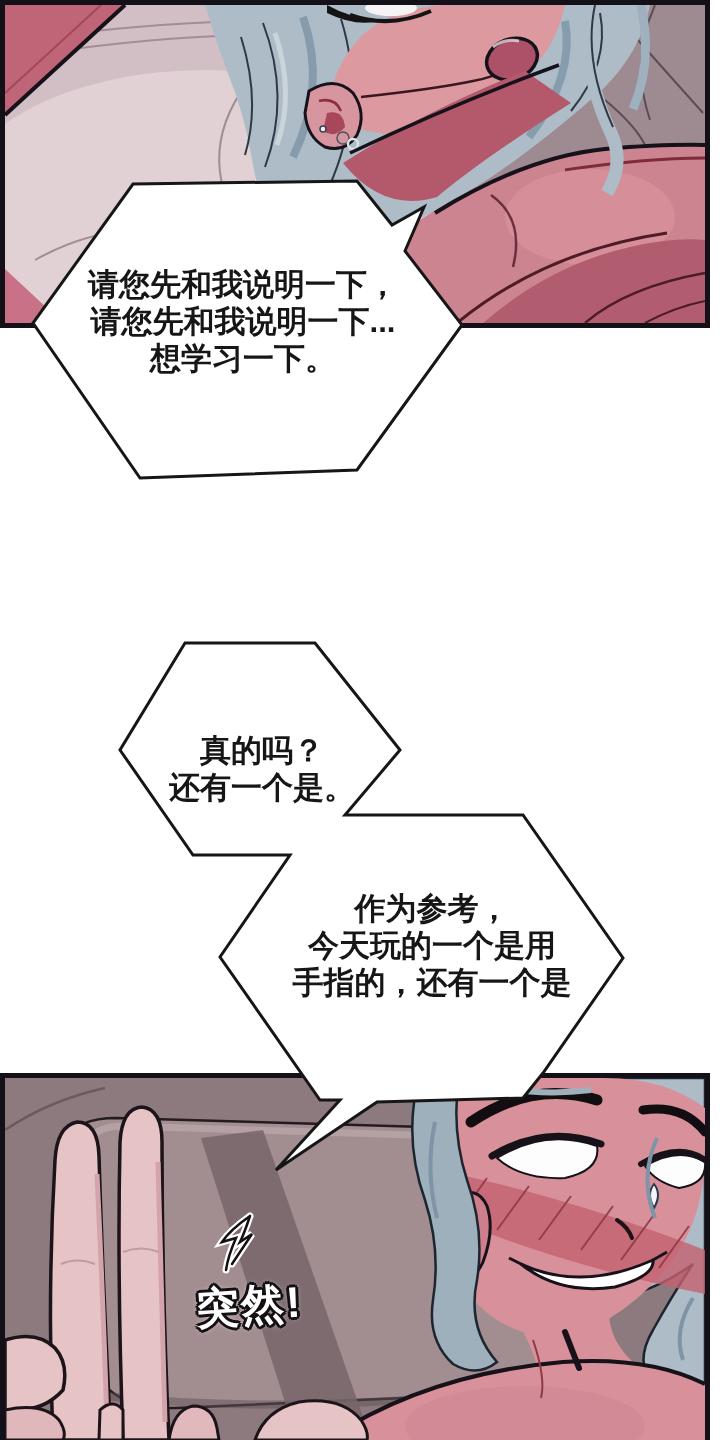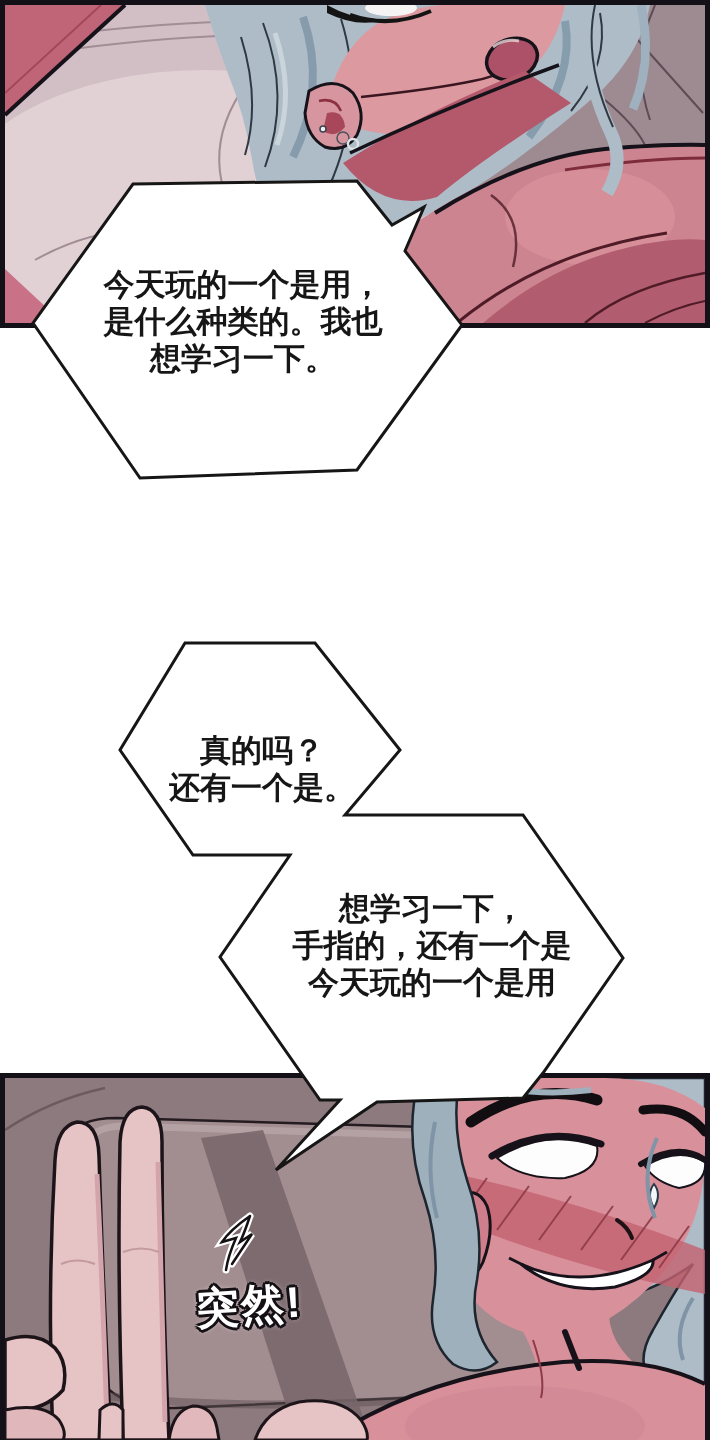--- a/index.html
+++ b/index.html
@@ -179,29 +179,29 @@
     <path d="M40,4 Q20,18 12,30 L26,26 Q18,44 16,58 M40,4 Q34,22 30,30 L42,22 Q30,40 22,52" fill="none" stroke="#ffffff" stroke-width="7" stroke-linecap="round"></path>
     <path d="M40,4 Q20,18 12,30 L26,26 Q18,44 16,58 M40,4 Q34,22 30,30 L42,22 Q30,40 22,52" fill="none" stroke="#141014" stroke-width="2.5" stroke-linecap="round"></path>
   </svg>
 
   <svg class="bubbles-layer" width="720" height="1440" viewBox="0 0 720 1440">
     <polygon points="133,184 357,181 392,225 424,207 405,251 462,325 357,470 140,478 33,323" fill="#ffffff" stroke="#161616" stroke-width="3"></polygon>
     <polygon points="185,643 315,643 400,750 345,815 523,815 623,958 543,1073 523,1098 377,1102 276,1170 340,1100 320,1100 220,957 290,855 193,855 120,750" fill="#ffffff" stroke="#161616" stroke-width="3"></polygon>
   </svg>
 
   <div class="bubble-text" style="left:53px;top:266px;width:380px;">
-    <div>今天玩的一个是用，</div>
-    <div>是什么种类的。我也</div>
+    <div>请您先和我说明一下，</div>
+    <div>请您先和我说明一下...</div>
     <div>想学习一下。</div>
   </div>
 
   <div class="bubble-text" style="left:122px;top:732px;width:280px;">
     <div>真的吗？</div>
     <div>还有一个是。</div>
   </div>
 
   <div class="bubble-text" style="left:247px;top:890px;width:370px;">
-    <div>想学习一下，</div>
+    <div>作为参考，</div>
+    <div>今天玩的一个是用</div>
     <div>手指的，还有一个是</div>
-    <div>今天玩的一个是用</div>
   </div>
 
 </div>
 
 </body></html>

